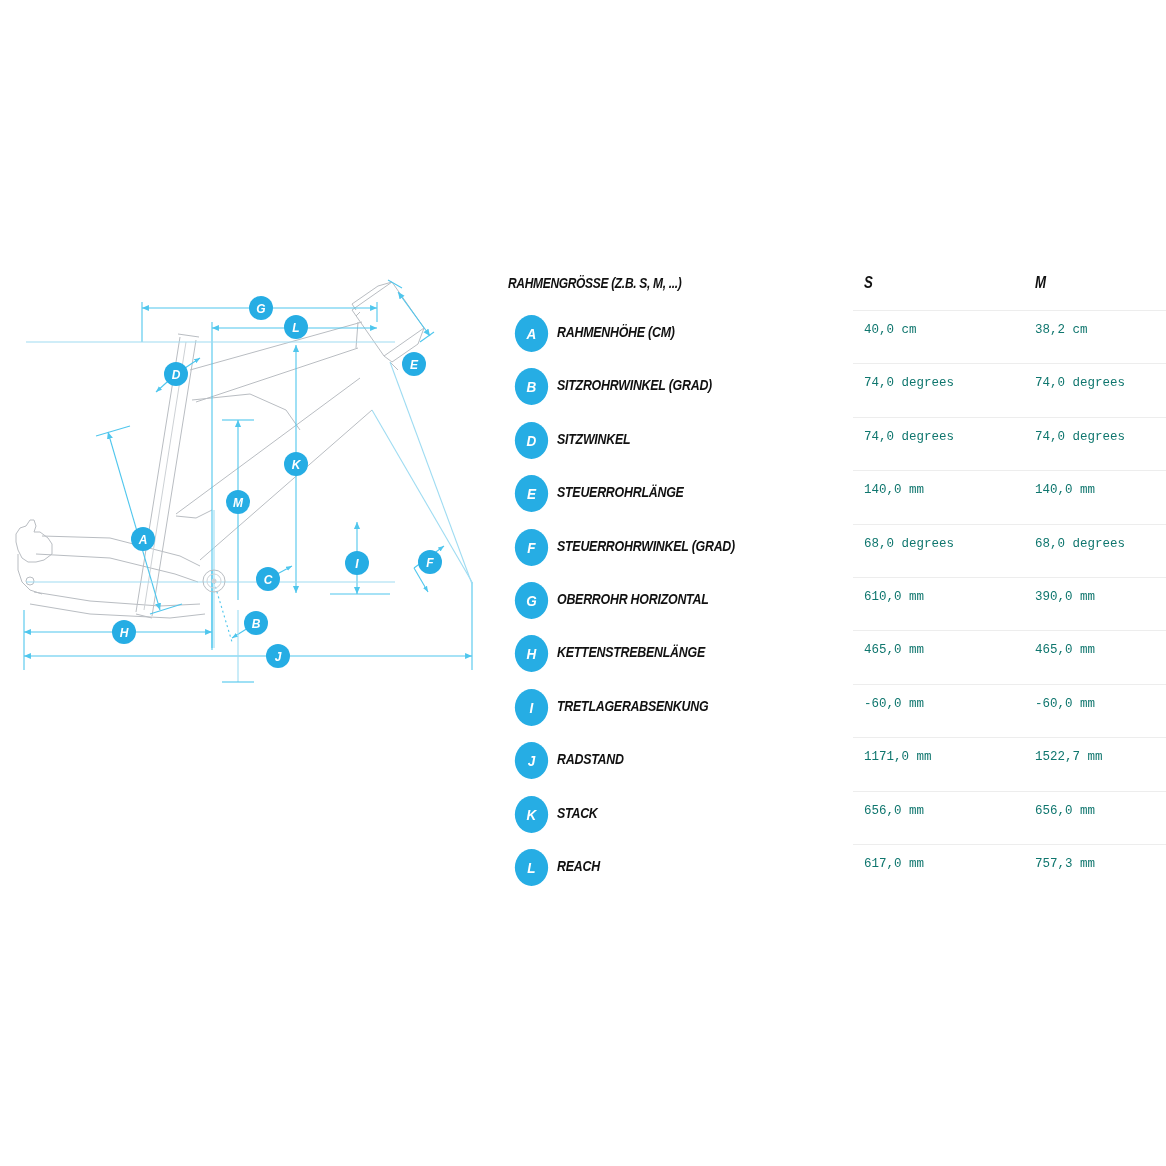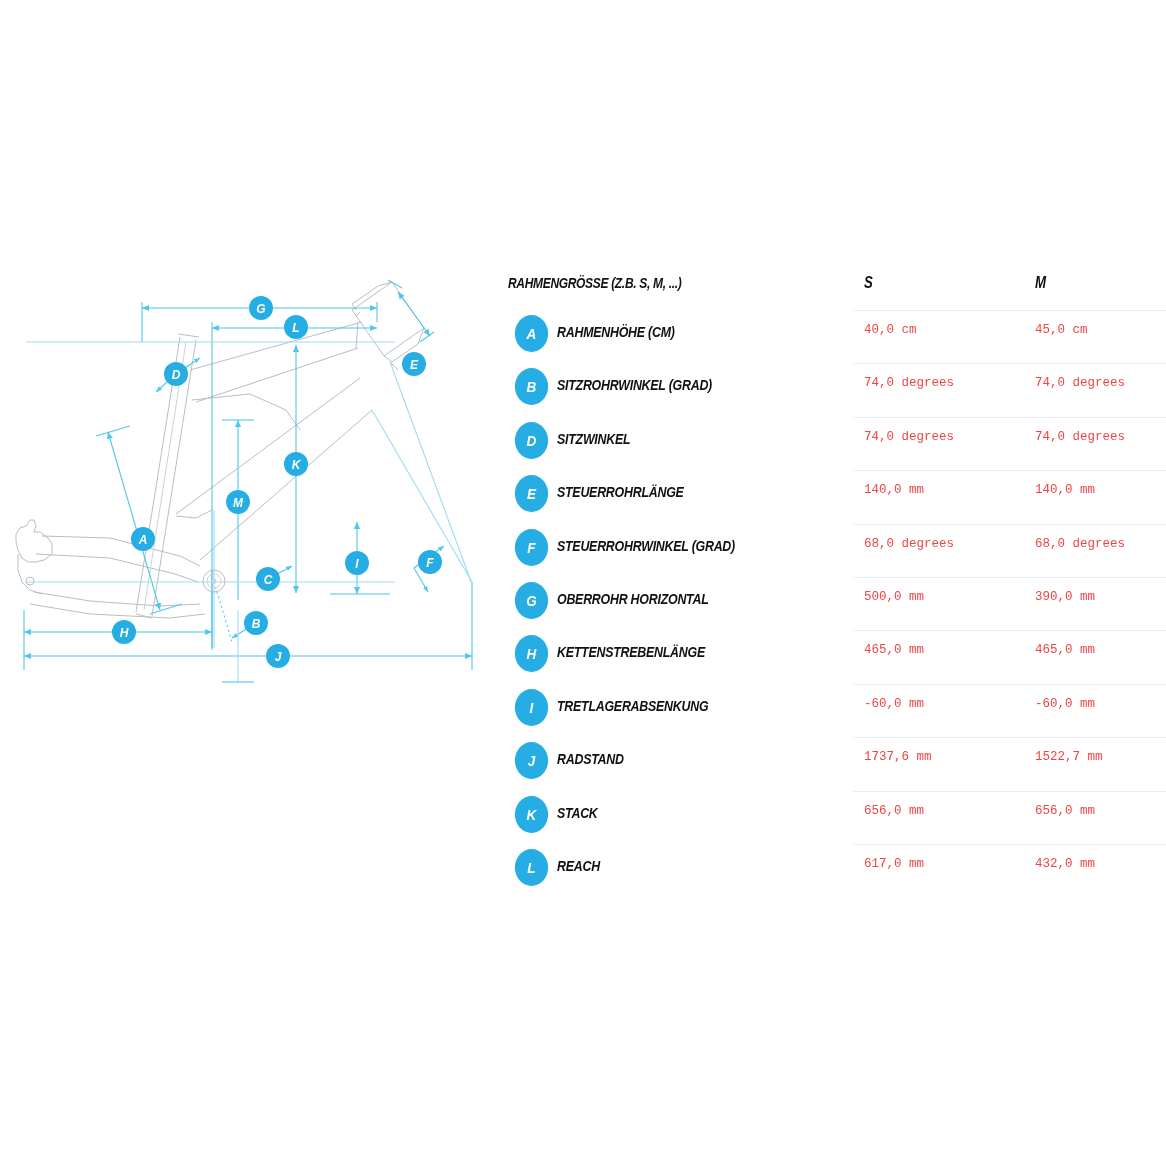--- a/index.html
+++ b/index.html
@@ -105,21 +105,21 @@
     transform: scaleX(0.80);
     transform-origin: left center;
     white-space: nowrap;
   }
 
   .cell {
     position: absolute;
     top: 13px;
     font-family: "Liberation Mono", "DejaVu Sans Mono", monospace;
     font-size: 12.5px;
-    color: #ef4444;
+    color: #0f766e;
     white-space: nowrap;
   }
   .cell.c1 { left: 359px; }
   .cell.c2 { left: 530px; }
 
   
   .cell-rule {
     position: absolute;
     height: 1px;
     background: #ededed;
@@ -313,21 +313,21 @@
     <div class="head-size c2">M</div>
   </div>
 
   <div id="rows-container">
       <div class="spec-row">
         <div class="cell-rule c1"></div>
         <div class="cell-rule c2"></div>
         <div class="badge">A</div>
         <div class="row-label">RAHMENHÖHE (CM)</div>
         <div class="cell c1">40,0 cm</div>
-        <div class="cell c2">45,0 cm</div>
+        <div class="cell c2">38,2 cm</div>
       </div>
       <div class="spec-row">
         <div class="cell-rule c1"></div>
         <div class="cell-rule c2"></div>
         <div class="badge">B</div>
         <div class="row-label">SITZROHRWINKEL (GRAD)</div>
         <div class="cell c1">74,0 degrees</div>
         <div class="cell c2">74,0 degrees</div>
       </div>
       <div class="spec-row">
@@ -352,21 +352,21 @@
         <div class="badge">F</div>
         <div class="row-label">STEUERROHRWINKEL (GRAD)</div>
         <div class="cell c1">68,0 degrees</div>
         <div class="cell c2">68,0 degrees</div>
       </div>
       <div class="spec-row">
         <div class="cell-rule c1"></div>
         <div class="cell-rule c2"></div>
         <div class="badge">G</div>
         <div class="row-label">OBERROHR HORIZONTAL</div>
-        <div class="cell c1">500,0 mm</div>
+        <div class="cell c1">610,0 mm</div>
         <div class="cell c2">390,0 mm</div>
       </div>
       <div class="spec-row">
         <div class="cell-rule c1"></div>
         <div class="cell-rule c2"></div>
         <div class="badge">H</div>
         <div class="row-label">KETTENSTREBENLÄNGE</div>
         <div class="cell c1">465,0 mm</div>
         <div class="cell c2">465,0 mm</div>
       </div>
@@ -376,33 +376,33 @@
         <div class="badge">I</div>
         <div class="row-label">TRETLAGERABSENKUNG</div>
         <div class="cell c1">-60,0 mm</div>
         <div class="cell c2">-60,0 mm</div>
       </div>
       <div class="spec-row">
         <div class="cell-rule c1"></div>
         <div class="cell-rule c2"></div>
         <div class="badge">J</div>
         <div class="row-label">RADSTAND</div>
-        <div class="cell c1">1737,6 mm</div>
+        <div class="cell c1">1171,0 mm</div>
         <div class="cell c2">1522,7 mm</div>
       </div>
       <div class="spec-row">
         <div class="cell-rule c1"></div>
         <div class="cell-rule c2"></div>
         <div class="badge">K</div>
         <div class="row-label">STACK</div>
         <div class="cell c1">656,0 mm</div>
         <div class="cell c2">656,0 mm</div>
       </div>
       <div class="spec-row">
         <div class="cell-rule c1"></div>
         <div class="cell-rule c2"></div>
         <div class="badge">L</div>
         <div class="row-label">REACH</div>
         <div class="cell c1">617,0 mm</div>
-        <div class="cell c2">432,0 mm</div>
+        <div class="cell c2">757,3 mm</div>
       </div>
     </div>
 </div>
 
 </body></html>

